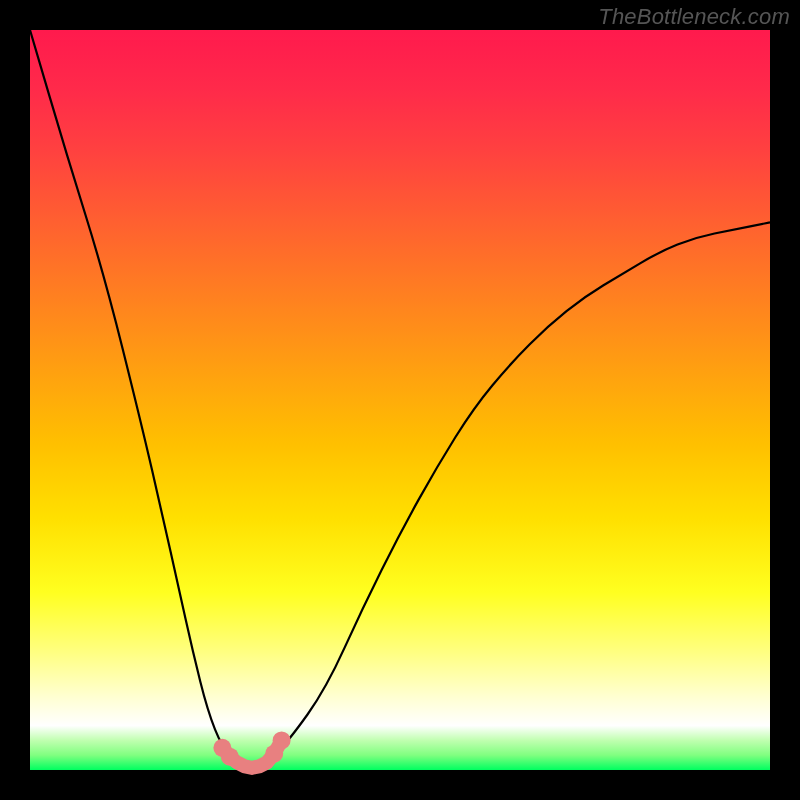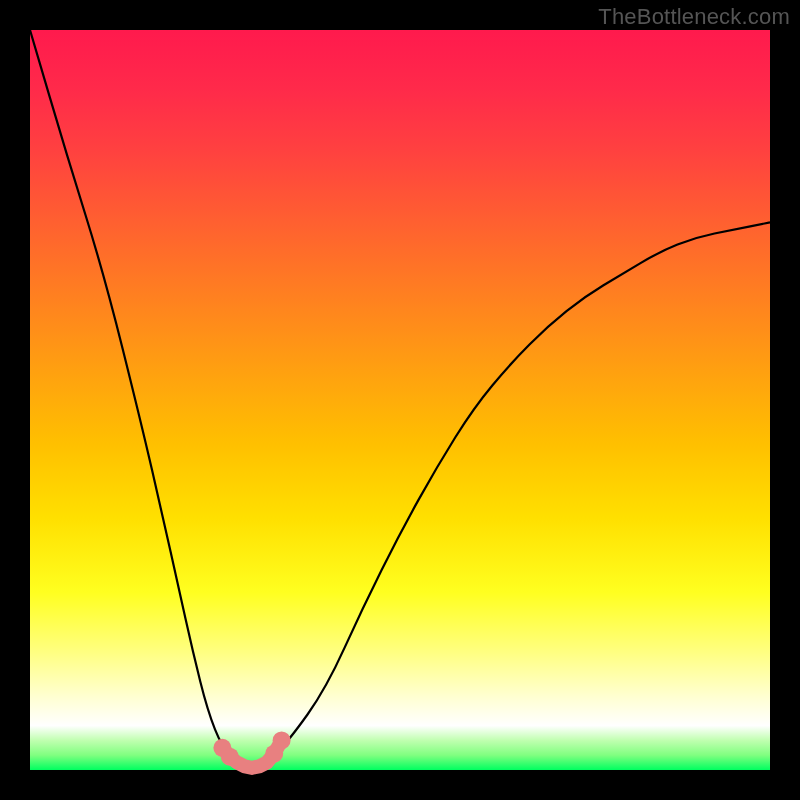--- a/index.html
+++ b/index.html
@@ -8,20 +8,21 @@
     width: 800px;
     height: 800px;
     background: #000;
     overflow: hidden;
   }
   .canvas {
     position: relative;
     width: 800px;
     height: 648px;
     background: #000;
+    font-style: italic;
   }
   .plot-area {
     position: absolute;
     left: 30px;
     top: 30px;
     width: 740px;
     height: 740px;
     background: linear-gradient(to bottom,
       #ff1a4d 0%,
       #ff2a4a 8%,

